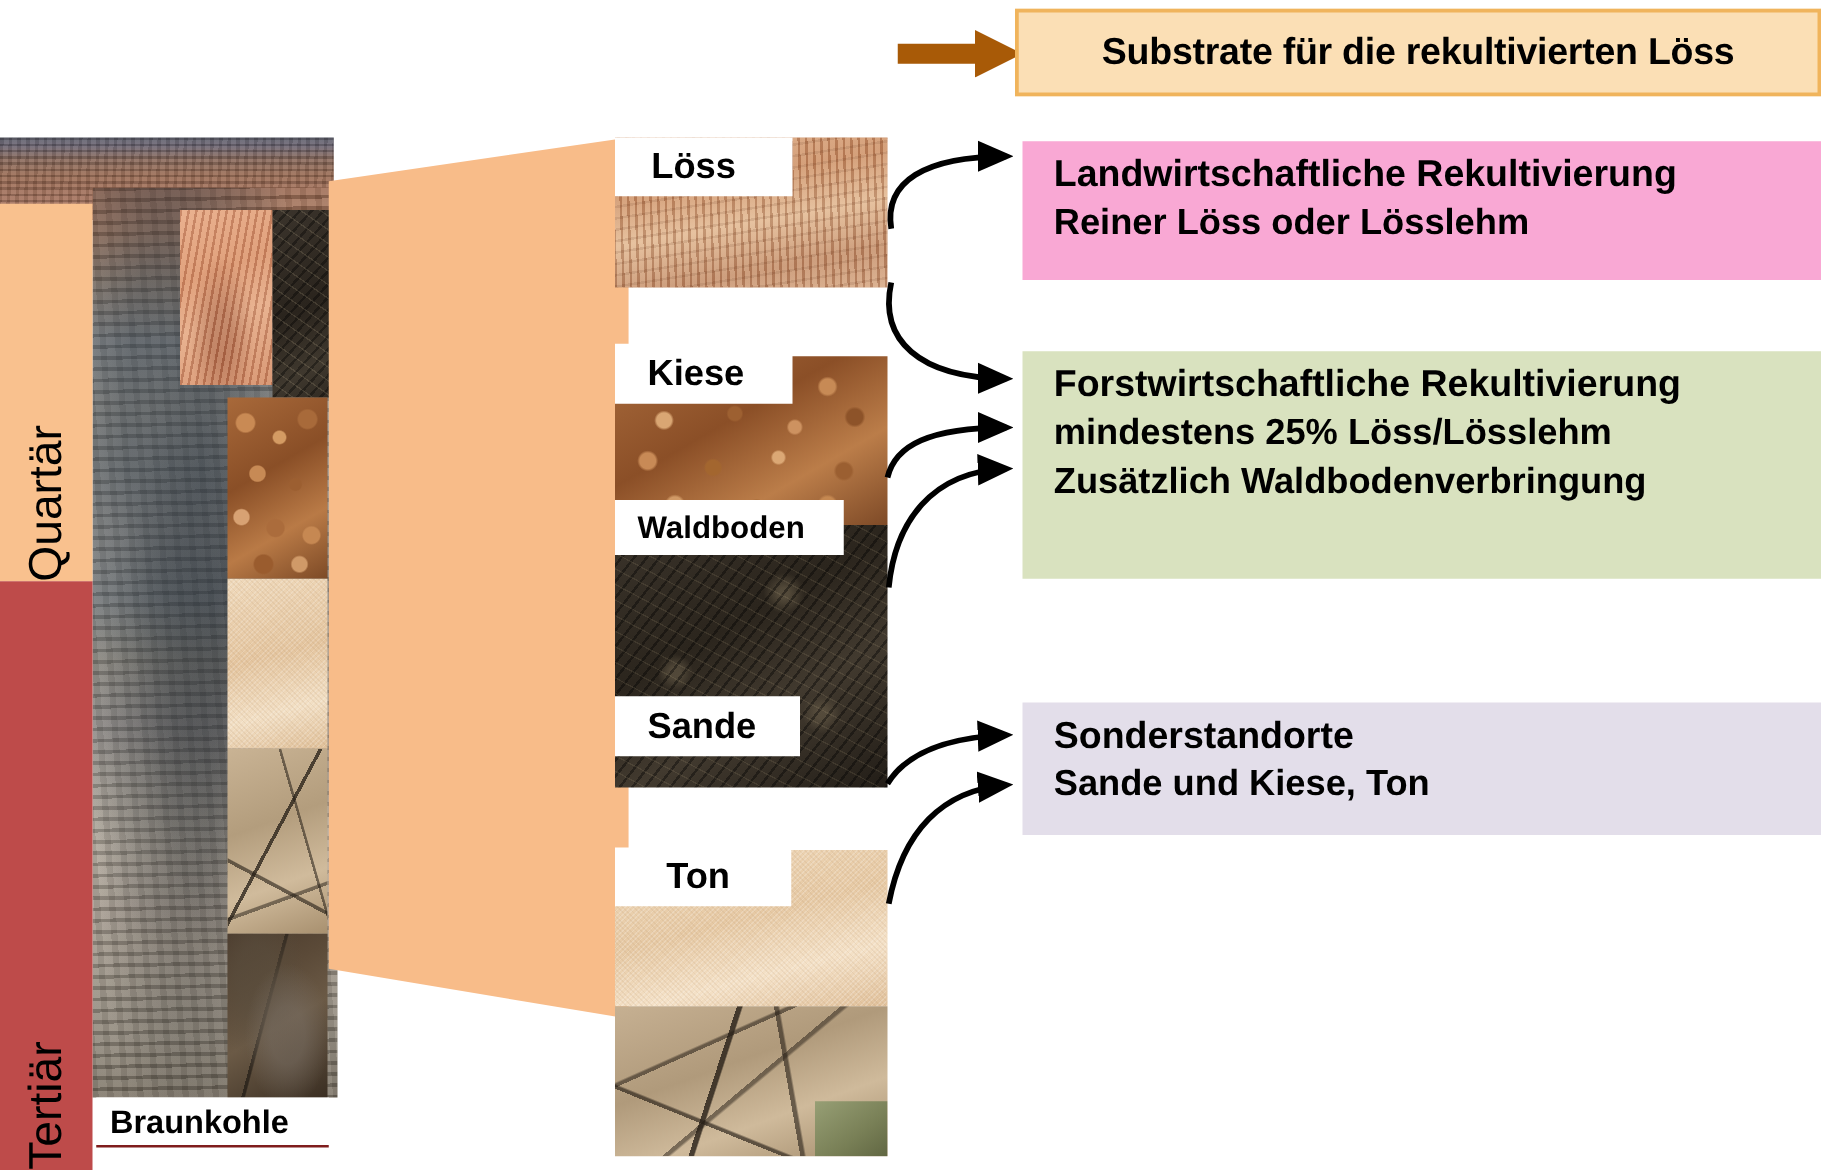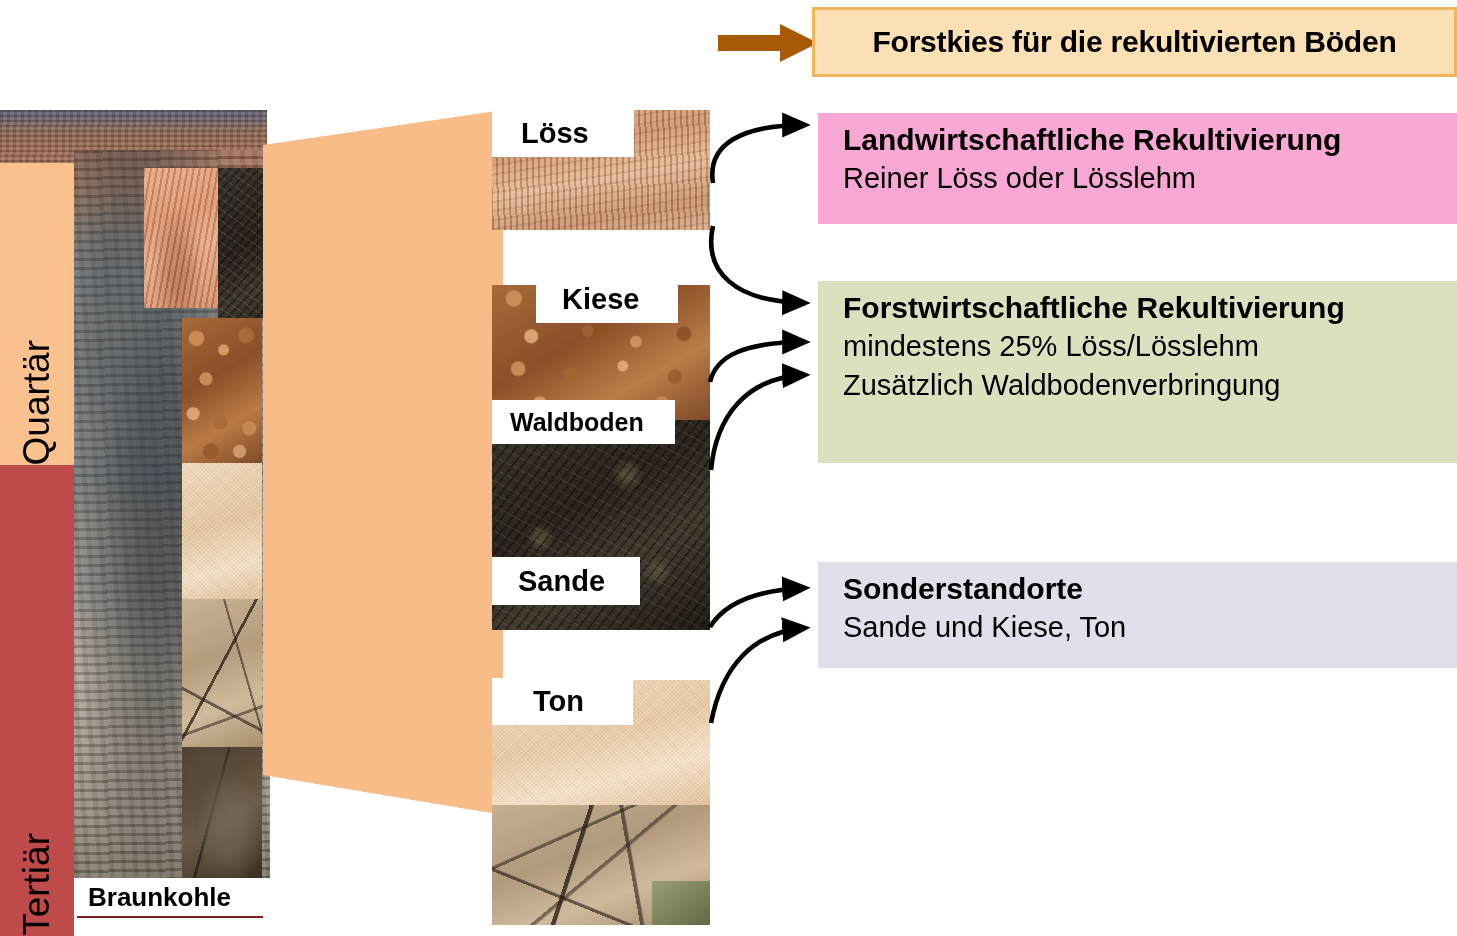--- a/index.html
+++ b/index.html
@@ -254,52 +254,52 @@
     background:linear-gradient(140deg,#8d9a6e 0%,#6e7a4f 60%,#55603b 100%);opacity:.85;}
 
   
   .tag{
     position:absolute;background:#fff;
     display:flex;align-items:center;
     font-weight:bold;color:#000;
     box-sizing:border-box;
   }
   #tag-loess{left:492px;top:110px;width:142px;height:47px;font-size:29px;padding-left:29px;}
-  #tag-kiese{left:492px;top:275px;width:142px;height:48px;font-size:29px;padding-left:26px;margin-left:44px;}
+  #tag-kiese{left:492px;top:275px;width:142px;height:48px;font-size:29px;padding-left:26px;}
   #tag-waldboden{left:492px;top:400px;width:183px;height:44px;font-size:25px;padding-left:18px;}
   #tag-sande{left:492px;top:557px;width:148px;height:48px;font-size:29px;padding-left:26px;}
   #tag-ton{left:492px;top:678px;width:141px;height:47px;font-size:29px;padding-left:41px;}
 
   
   .resbox{
     position:absolute;box-sizing:border-box;
     padding:8px 0 0 25px;
     color:#000;
   }
   .resbox .t{font-weight:bold;font-size:30px;line-height:38px;white-space:nowrap;}
-  .resbox .l{font-weight:normal;font-size:29px;line-height:39px;white-space:nowrap;}
+  .resbox .l{font-weight:bold;font-size:29px;line-height:39px;white-space:nowrap;}
   #box-land{left:818px;top:113px;width:639px;height:111px;background:#f9a8d4;}
   #box-forst{left:818px;top:281px;width:664px;height:182px;background:#D9E2BF;}
   #box-sonder{left:818px;top:562px;width:639px;height:106px;background:#E3DEEA;}
 
   
   #arrows{position:absolute;left:0;top:0;width:1457px;height:936px;pointer-events:none;}
 </style>
 </head>
 <body>
 
 <div class="stage">
 
 
   <svg id="hdr-arrow" viewBox="0 0 100 38">
     <polygon points="0,11 62,11 62,0 100,19 62,38 62,27 0,27" fill="#A85A07"></polygon>
   </svg>
 
   <div class="hdr" id="hdr-right">
-    <span>Forstkies für die rekultivierten Böden</span>
+    <span>Substrate für die rekultivierten Löss</span>
   </div>
 
   <div class="photo" id="ph-top"></div>
   <div class="photo" id="ph-wall"></div>
   <div class="photo" id="ph-loess-s"></div>
   <div class="photo" id="ph-wald-s"></div>
   <div class="photo" id="ph-kies-s"></div>
   <div class="photo" id="ph-sand-s"></div>
   <div class="photo" id="ph-ton-s"></div>
   <div class="photo" id="ph-kohle-s"></div>

